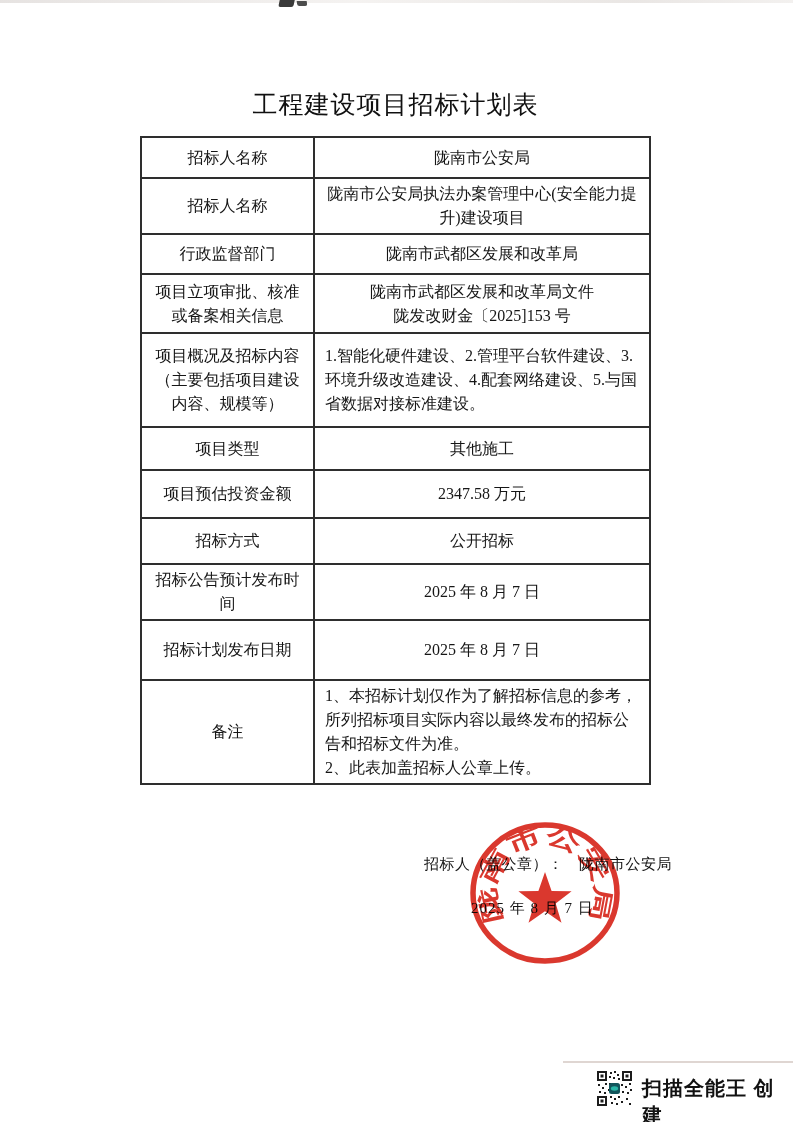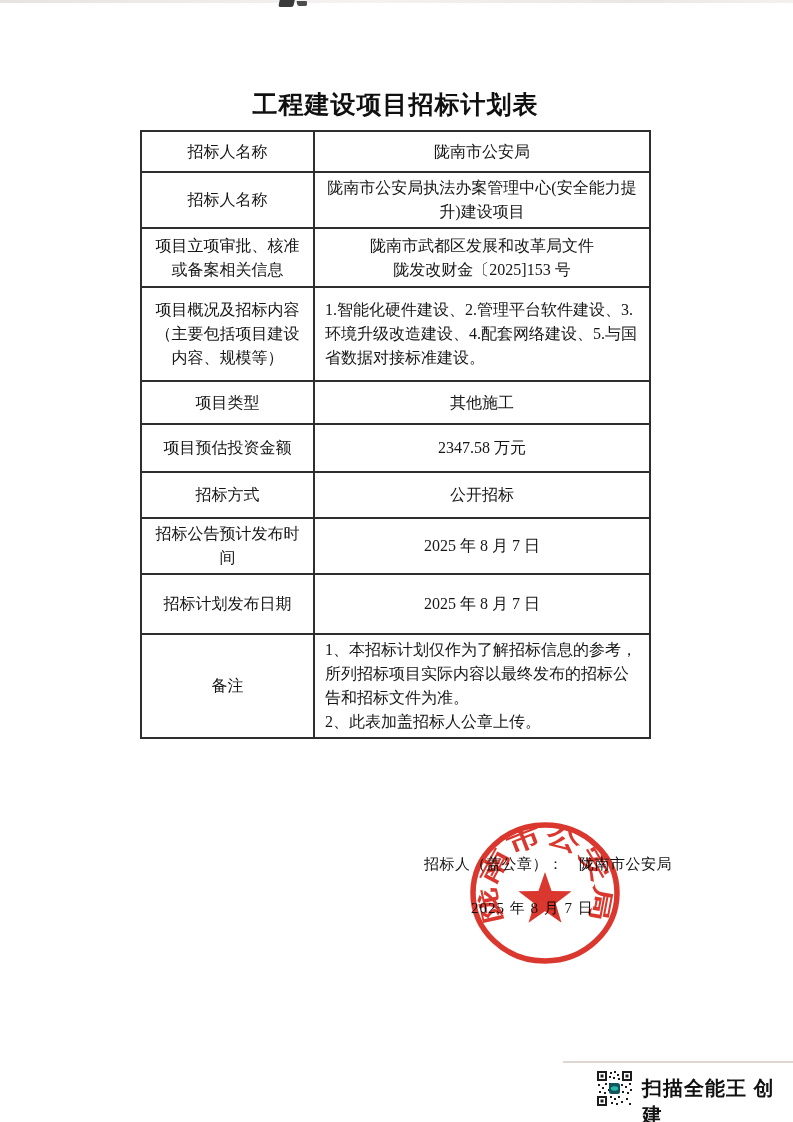--- a/index.html
+++ b/index.html
@@ -20,27 +20,27 @@
   .top-smudge { position:absolute; left:279px; top:0; width:15px; height:7px;
     background:#3a3a3a; transform:skewX(-12deg); border-radius:0 0 2px 2px; }
   .top-smudge2 { position:absolute; left:297px; top:1px; width:10px; height:5px;
     background:#4c4c4c; transform:skewX(8deg); border-radius:0 0 2px 2px; }
   .bottom-streak { position:absolute; left:563px; top:1061px; width:230px; height:2px;
     background:#d9cfca; opacity:.85; }
 
   
   .doc-title {
     position:absolute; left:140px; top:88px; width:511px;
-    text-align:center; font-size:25px; font-weight:700; letter-spacing:1px;
+    text-align:center; font-size:25px; font-weight:400; letter-spacing:1px;
     color:#101010;
   }
 
   
   table.plan {
-    position:absolute; left:140px; top:130px; width:511px;
+    position:absolute; left:140px; top:136px; width:511px;
     border-collapse:collapse; table-layout:fixed;
   }
   table.plan td {
     border:2px solid #2e2e2e;
     font-size:16px; line-height:1.5;
     vertical-align:middle;
     padding:3px 10px;
     color:#161616;
   }
   td.label-cell { width:173px; text-align:center; }
@@ -77,20 +77,24 @@
 
   <table class="plan">
     <tbody>
       <tr style="height:41px">
         <td class="label-cell">招标人名称</td>
         <td class="value-cell">陇南市公安局</td>
       </tr>
       <tr style="height:56px">
         <td class="label-cell">招标人名称</td>
         <td class="value-cell">陇南市公安局执法办案管理中心(安全能力提升)建设项目</td>
+      </tr>
+      <tr style="height:40px">
+        <td class="label-cell">行政监督部门</td>
+        <td class="value-cell">陇南市武都区发展和改革局</td>
       </tr>
       <tr style="height:59px">
         <td class="label-cell">项目立项审批、核准或备案相关信息</td>
         <td class="value-cell pre">陇南市武都区发展和改革局文件
 陇发改财金〔2025]153 号</td>
       </tr>
       <tr style="height:94px">
         <td class="label-cell">项目概况及招标内容（主要包括项目建设内容、规模等）</td>
         <td class="value-cell align-left">1.智能化硬件建设、2.管理平台软件建设、3.环境升级改造建设、4.配套网络建设、5.与国省数据对接标准建设。</td>
       </tr>

